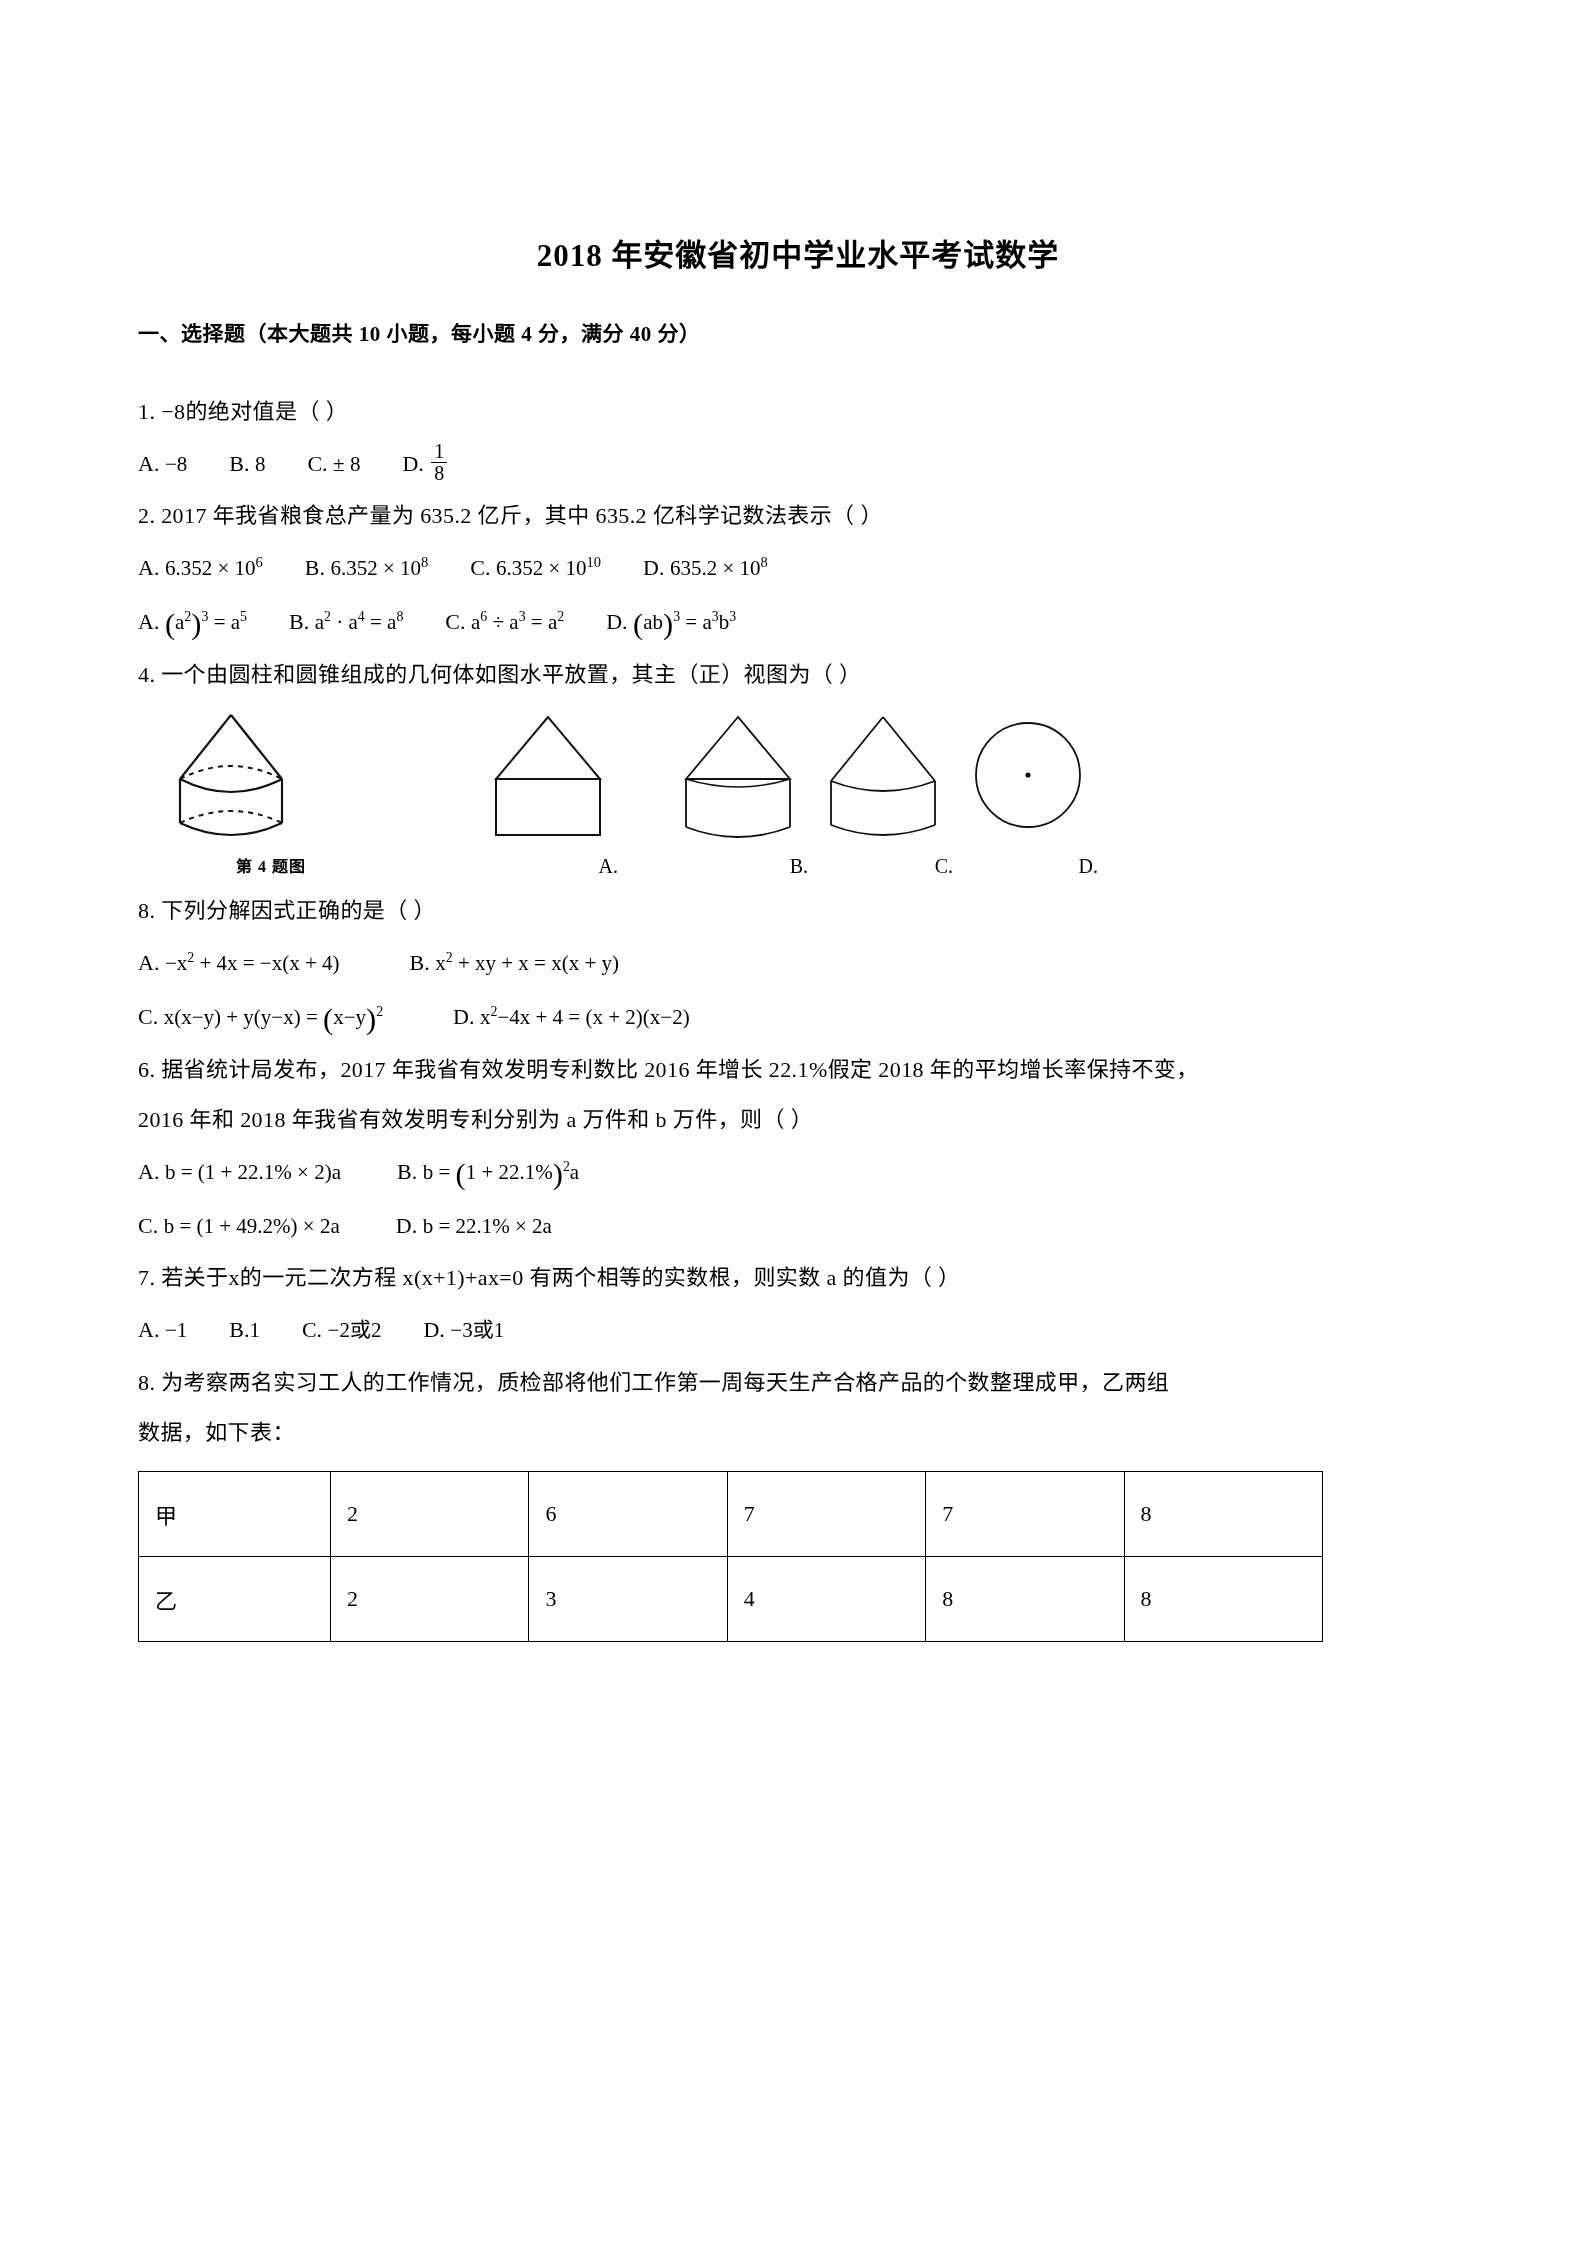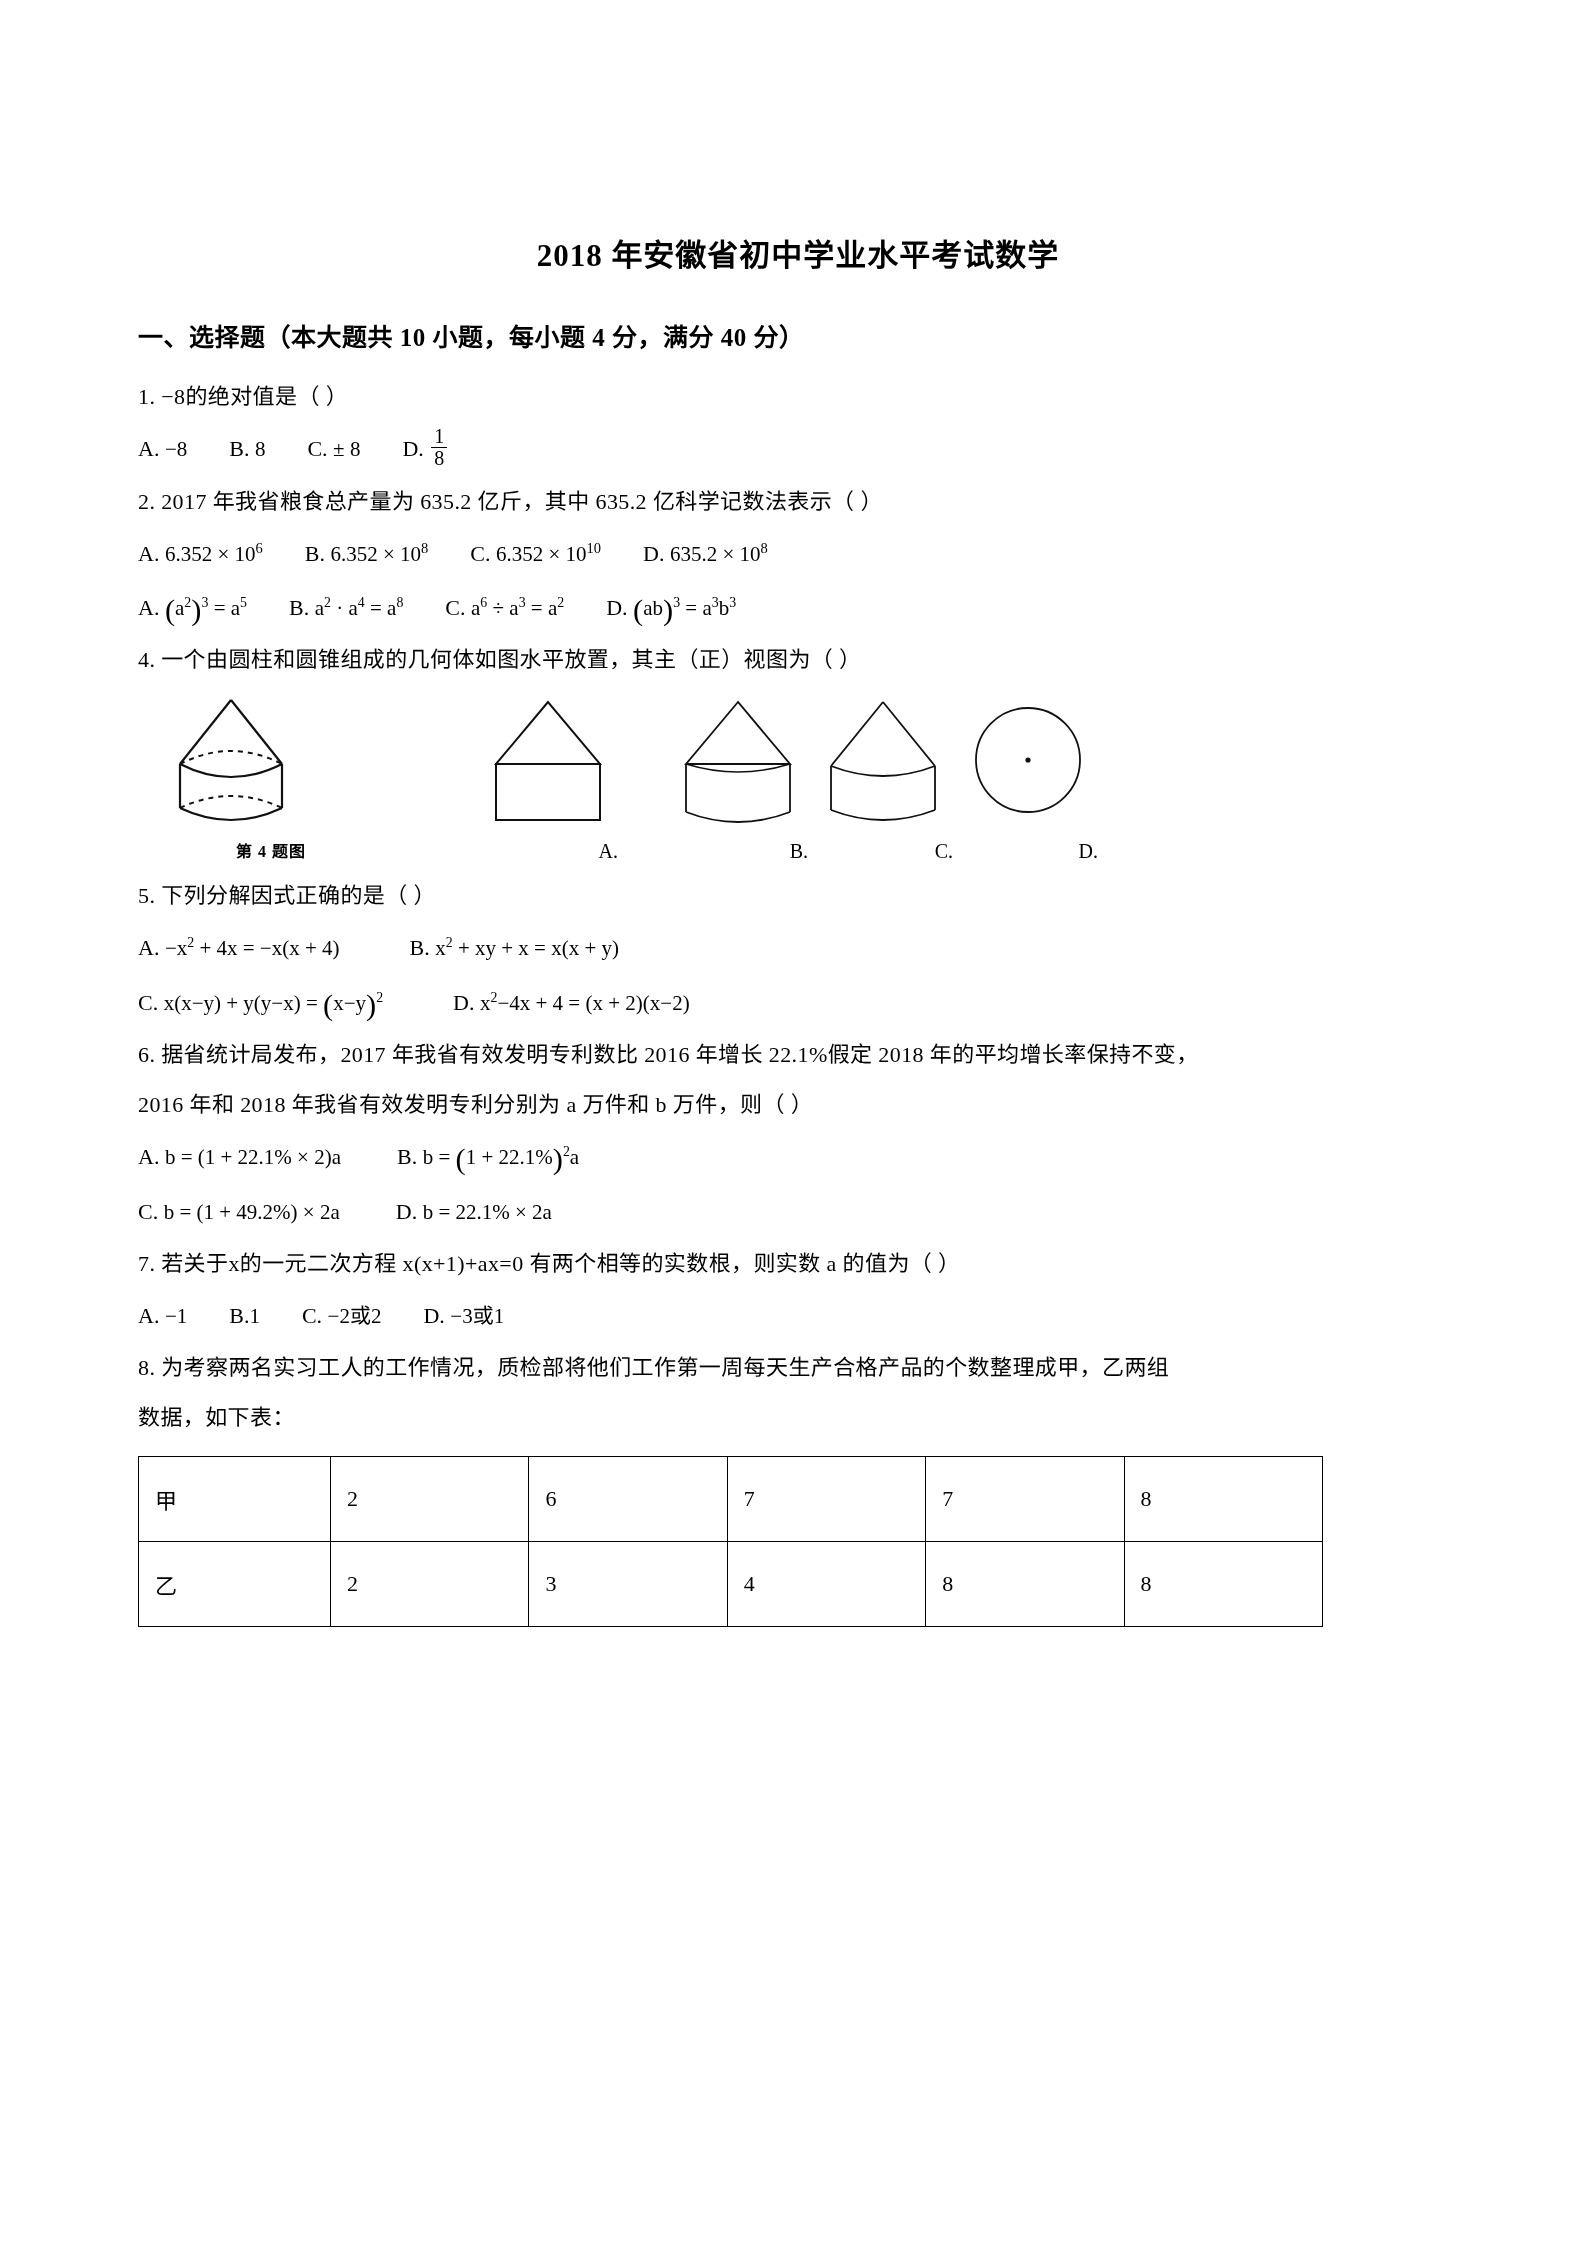--- a/index.html
+++ b/index.html
@@ -36,23 +36,23 @@
     font-size: 31px;
     text-align: center;
     letter-spacing: 1px;
     margin: 0 0 44px 0;
     line-height: 1.3;
   }
 
   
   .section-heading {
     font-weight: bold;
-    font-size: 25px;
+    font-size: 21px;
     letter-spacing: 0.5px;
-    margin: 0 0 20px 0;
+    margin: 0 0 40px 0;
     line-height: 1.4;
   }
 
   
   .question {
     margin-bottom: 4px;
   }
   .q-stem {
     font-size: 22px;
     line-height: 2.0;
@@ -238,21 +238,21 @@
             <circle cx="70" cy="68" r="52" fill="none" stroke="#111" stroke-width="1.8"></circle>
             <circle cx="70" cy="68" r="2.6" fill="#111"></circle>
           </svg>
           <div class="fig-letter">D.</div>
         </div>
 
       </div>
     </div>
 
     <div class="question">
-      <div class="q-stem">5. 下列分解因式正确的是（       ）</div>
+      <div class="q-stem">8. 下列分解因式正确的是（       ）</div>
       <div class="q-options">
         <span class="opt"><span class="opt-label">A.</span>&nbsp;<span class="opt-body">−x<sup>2</sup> + 4x = −x(x + 4)</span></span><span class="gap-xl"></span><span class="opt"><span class="opt-label">B.</span>&nbsp;<span class="opt-body">x<sup>2</sup> + xy + x = x(x + y)</span></span>
       </div>
       <div class="q-options">
         <span class="opt"><span class="opt-label">C.</span>&nbsp;<span class="opt-body">x(x−y) + y(y−x) = <span class="big-paren">(</span>x−y<span class="big-paren">)</span><sup>2</sup></span></span><span class="gap-xl"></span><span class="opt"><span class="opt-label">D.</span>&nbsp;<span class="opt-body">x<sup>2</sup>−4x + 4 = (x + 2)(x−2)</span></span>
       </div>
     </div>
 
     <div class="question">
       <div class="q-stem">6. 据省统计局发布，2017 年我省有效发明专利数比 2016 年增长 22.1%假定 2018 年的平均增长率保持不变，</div>

